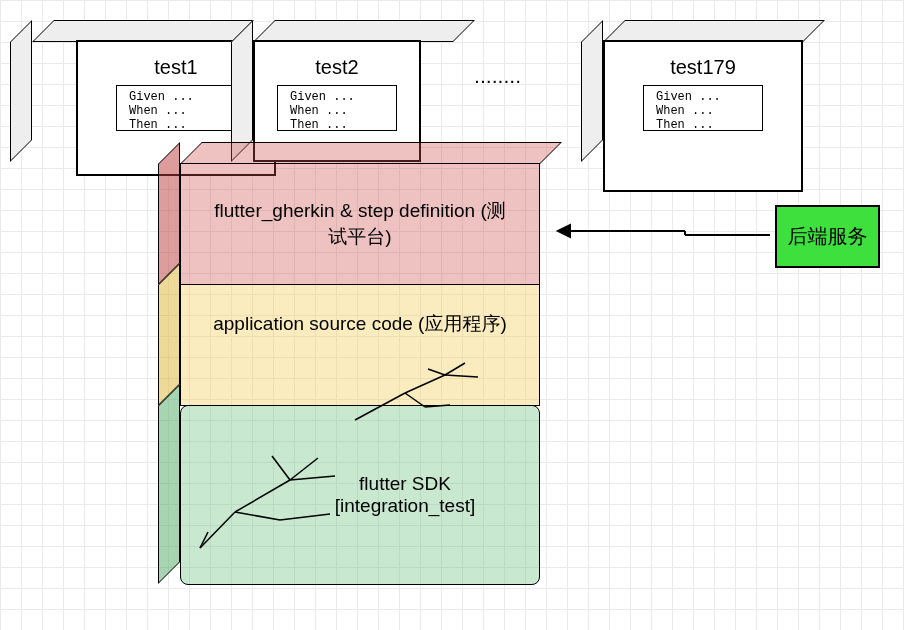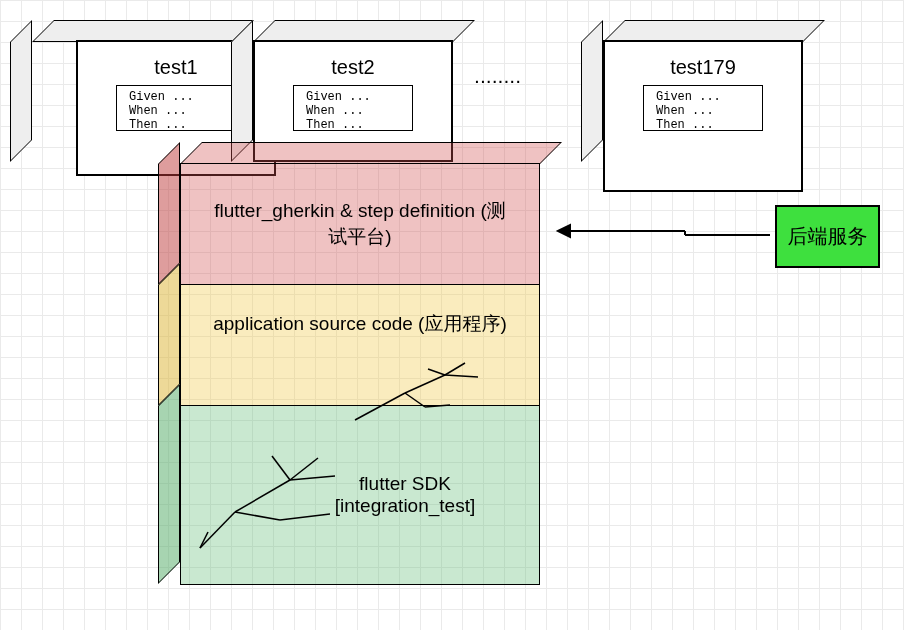--- a/index.html
+++ b/index.html
@@ -73,21 +73,21 @@
     left: 180px;
     display: flex;
     align-items: center;
     justify-content: center;
     text-align: center;
     font-size: 19px;
     padding: 0 28px;
   }
   .layer.red    { background: rgba(210, 80, 80, 0.35); }
   .layer.yellow { background: rgba(240, 200, 70, 0.35); }
-  .layer.green  { background: rgba(100, 190, 120, 0.35); }
+  .layer.green  { background: rgba(100, 190, 120, 0.35); border-radius: 8px; }
   .side.red    { background: rgba(190, 60, 60, 0.5); }
   .side.yellow { background: rgba(220, 180, 50, 0.5); }
   .side.green  { background: rgba( 80, 170, 100, 0.5); }
 
   .backend {
     position:absolute;
     background: #3ee03e;
     border: 2px solid #000;
     width: 105px; height: 63px;
     display:flex; align-items:center; justify-content:center;
@@ -105,21 +105,21 @@
   <div class="box-title">test1</div>
   <div class="box-code">
     <div>Given ...</div>
     <div>When ...</div>
     <div>Then ...</div>
   </div>
 </div>
 
 <div class="box-top abs" style="left:253px; top:20px; width:200px;"></div>
 <div class="box-side abs" style="left:231px; top:42px; height:120px;"></div>
-<div class="box-front" style="left:253px; top:40px; width:200px; height:122px;">
+<div class="box-front" style="left:253px; top:40px; width:168px; height:122px;">
   <div class="box-title">test2</div>
   <div class="box-code">
     <div>Given ...</div>
     <div>When ...</div>
     <div>Then ...</div>
   </div>
 </div>
 
 <div class="abs dots" style="left:475px; top:70px;">........</div>
 

